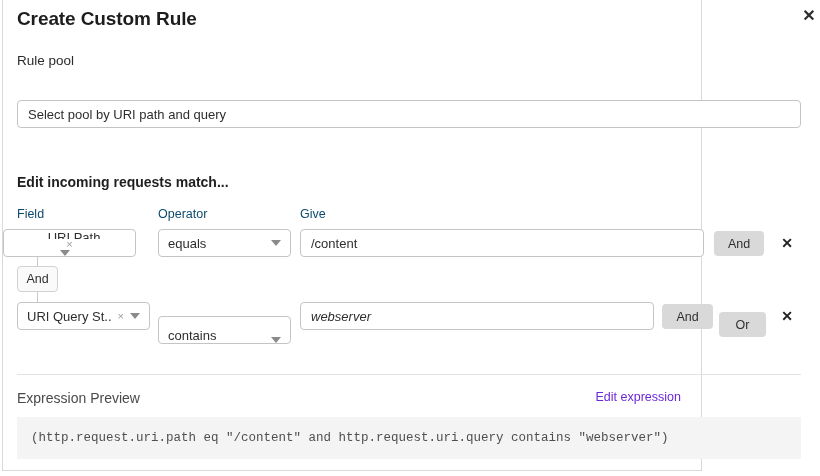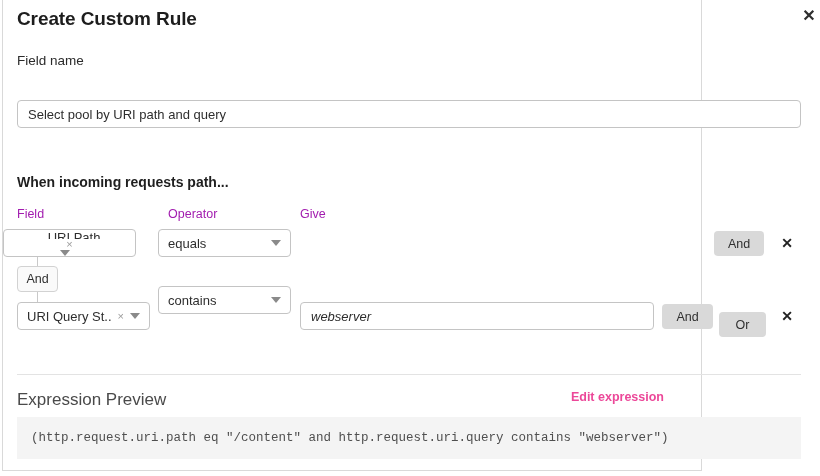--- a/index.html
+++ b/index.html
@@ -35,21 +35,21 @@
     position:absolute;box-sizing:border-box;
     border:1px solid #c4c4c4;border-radius:4px;background:#fff;
     font-family:"Liberation Sans", sans-serif;font-size:13px;color:#2e2e2e;
     padding:8px 10px;outline:none;
   }
   .section-heading{
     position:absolute;left:14px;top:174px;
     font-size:14px;font-weight:bold;color:#1f1f1f;
   }
   .col-label{
-    position:absolute;top:207px;font-size:12.5px;color:#a21caf;
+    position:absolute;top:207px;font-size:12.5px;color:#0c4a6e;
   }
   .select{
     position:absolute;box-sizing:border-box;height:28px;
     border:1px solid #c4c4c4;border-radius:4px;background:#fff;
     display:flex;align-items:center;cursor:pointer;
   }
   .select .sel-value{
     flex:1;font-size:13px;color:#2e2e2e;padding-left:9px;
     white-space:nowrap;overflow:hidden;
   }
@@ -80,75 +80,76 @@
     font-size:12.5px;color:#303030;cursor:pointer;z-index:2;
   }
   .connector-line{
     position:absolute;left:34px;width:1px;background:#c9c9c9;
   }
   .divider{
     position:absolute;left:14px;top:374px;width:784px;height:1px;
     background:#e3e3e3;
   }
   .preview-label{
-    position:absolute;left:14px;top:390px;font-size:17px;color:#4a4a4a;
+    position:absolute;left:14px;top:390px;font-size:14px;color:#4a4a4a;
   }
   .edit-link{
-    position:absolute;top:390px;right:37px;
-    font-size:12.5px;color:#ec4899;cursor:pointer;text-decoration:none;font-weight:bold;
+    position:absolute;top:390px;right:20px;
+    font-size:12.5px;color:#6d28d9;cursor:pointer;text-decoration:none;
   }
   .code-box{
     position:absolute;left:14px;top:417px;width:784px;height:42px;
     box-sizing:border-box;background:#f4f4f4;
     display:flex;align-items:center;
   }
   .code-text{
     font-family:"Liberation Mono", monospace;font-size:12.5px;color:#4f4f4f;
     padding-left:14px;white-space:pre;
   }
 </style>
 </head>
 <body>
 
 <div class="card">
 
   <div class="dialog-title">Create Custom Rule</div>
   <div class="close-icon">✕</div>
 
-  <div class="label-strong" style="left:14px;top:53px;">Field name</div>
+  <div class="label-strong" style="left:14px;top:53px;">Rule pool</div>
   <input class="text-input" style="left: 14px; top: 100px; width: 784px; height: 28px;" value="Select pool by URI path and query">
 
-  <div class="section-heading">When incoming requests path...</div>
+  <div class="section-heading">Edit incoming requests match...</div>
 
   <div class="col-label" style="left:14px;">Field</div>
-  <div class="col-label" style="left:165px;">Operator</div>
+  <div class="col-label" style="left:155px;">Operator</div>
   <div class="col-label" style="left:297px;">Give</div>
 
   <div class="select" style="left:0;top:229px;width:133px;flex-direction:column;">
     <span class="sel-value">URI Path</span>
     <span class="clear-icon">×</span>
     <span class="caret-icon"></span>
   </div>
   <div class="select" style="left:155px;top:229px;width:133px;gap:45px;">
     <span class="sel-value">equals</span>
     <span class="caret-icon"></span>
   </div>
+  <input class="text-input" style="left: 297px; top: 229px; width: 404px; height: 28px;" value="/content">
   <div class="logic-btn" style="left:711px;top:231px;width:50px;">And</div>
   <div class="row-remove" style="left:775px;top:234px;">✕</div>
 
   <div class="connector-line" style="top:257px;height:10px;"></div>
   <div class="connector-tab">And</div>
   <div class="connector-line" style="top:291px;height:11px;"></div>
 
   <div class="select" style="left:14px;top:302px;width:133px;">
     <span class="sel-value">URI Query St...</span>
     <span class="clear-icon">×</span>
     <span class="caret-icon"></span>
   </div>
-  <div class="select" style="left:155px;top:286px;width:133px;">
+  <div class="select" style="left:155px;top:316px;width:133px;align-items:flex-end;">
     <span class="sel-value">contains</span>
     <span class="caret-icon"></span>
   </div>
   <input class="text-input" style="left: 297px; top: 302px; width: 354px; height: 28px; font-style: italic;" value="webserver">
   <div class="logic-btn" style="left:659px;top:304px;width:51px;">And</div>
   <div class="logic-btn" style="left:716px;top:312px;width:47px;">Or</div>
   <div class="row-remove" style="left:775px;top:307px;">✕</div>
 
   <div class="divider"></div>
   <div class="preview-label">Expression Preview</div>

